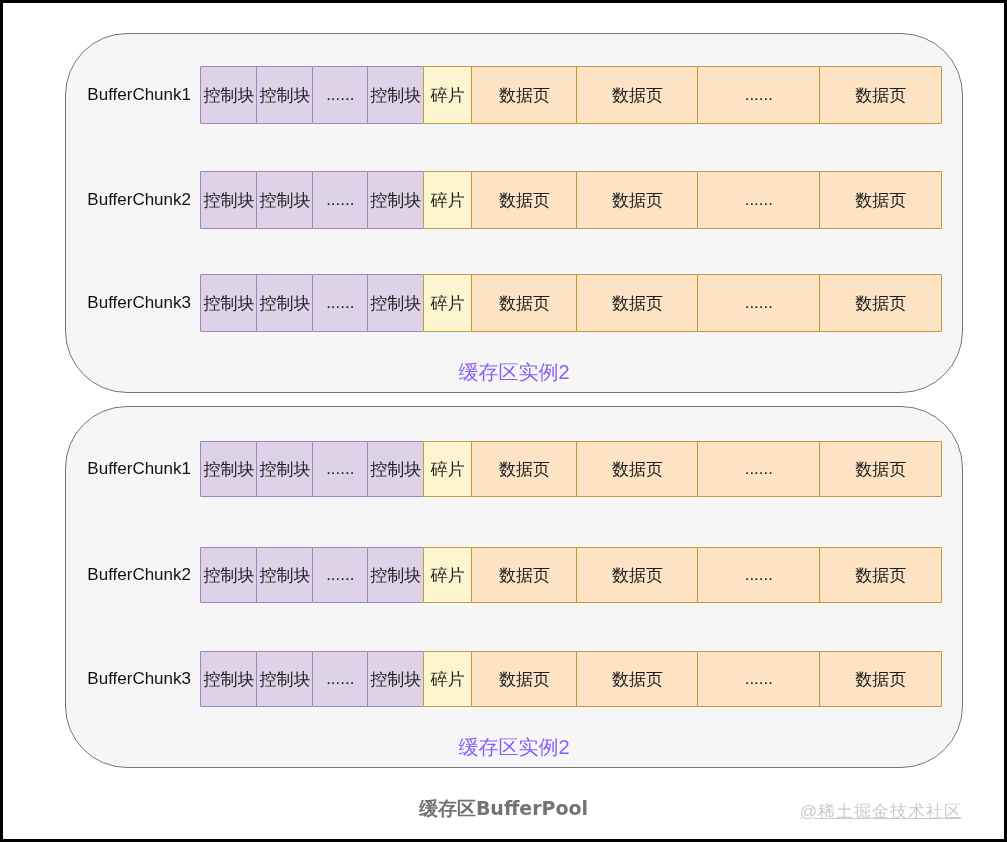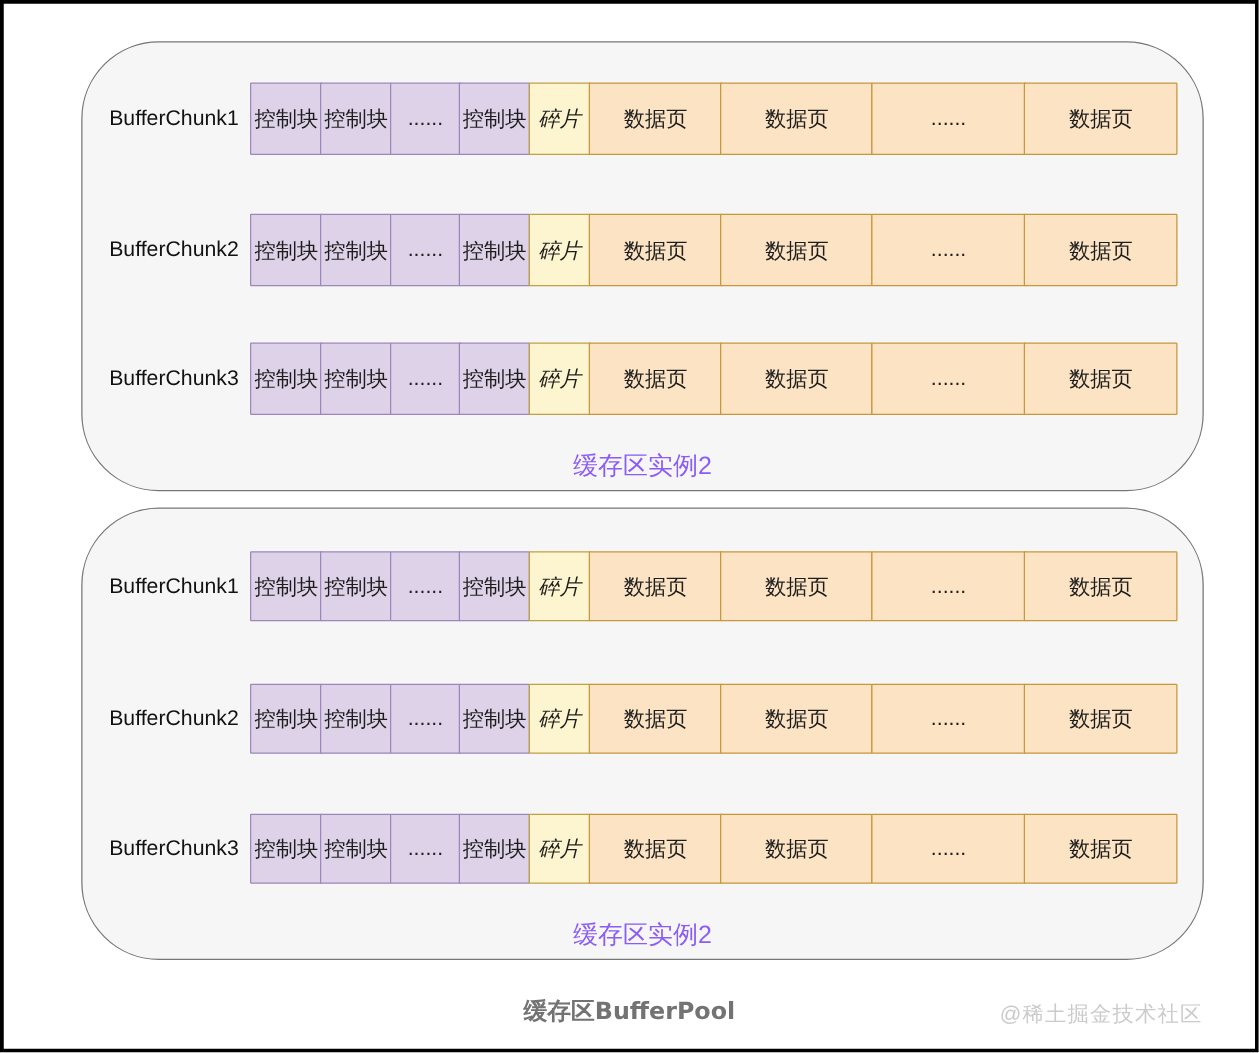--- a/index.html
+++ b/index.html
@@ -32,33 +32,33 @@
   }
   .cells{display:flex;height:100%;}
   .cell{
     box-sizing:border-box;height:100%;flex:none;
     display:flex;align-items:center;justify-content:center;
     border:1.6px solid #999;border-radius:1px;
     font-size:17px;color:#1d1d1d;white-space:nowrap;
   }
   .cell + .cell{margin-left:-1.6px;}
   .cell.control{background:var(--control-fill,#ded2e9);border-color:var(--control-border,#9c86bb);}
-  .cell.fragment{background:var(--fragment-fill,#fcf5cf);border-color:var(--fragment-border,#c0a045);font-style:italic;}
+  .cell.fragment{background:var(--fragment-fill,#fcf5cf);border-color:var(--fragment-border,#c0a045);}
   .cell.page{background:var(--page-fill,#fbe3c4);border-color:var(--page-border,#c6973b);}
   .caption{
     position:absolute;bottom:6px;left:0;right:0;text-align:center;
     font-size:20px;color:#8b5cf6;
   }
   .footer-title{
     position:absolute;top:793px;left:0;right:0;text-align:center;
     font-family:"DejaVu Sans",sans-serif;font-weight:bold;font-size:19px;color:#737373;
   }
   .watermark{
     position:absolute;top:797px;right:42px;
-    font-size:17px;color:var(--watermark-color,#cbcbcb);letter-spacing:1px;
+    font-size:17px;color:var(--watermark-color,#cbcbcb);letter-spacing:1px;text-decoration:underline;
   }
 </style>
 </head>
 <body>
 
 <div class="frame">
 
   <section class="instance" data-instance="0">
     <div class="rows">
         <div class="chunk-row">

